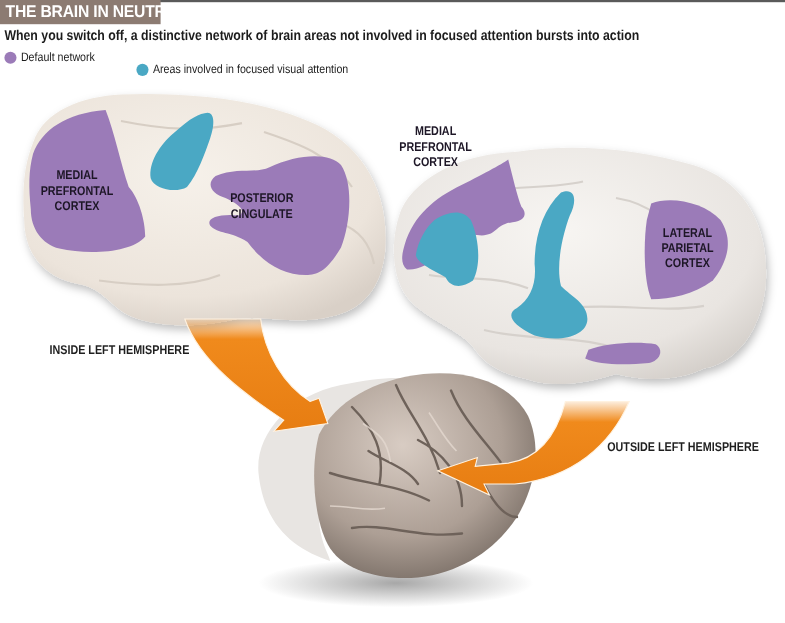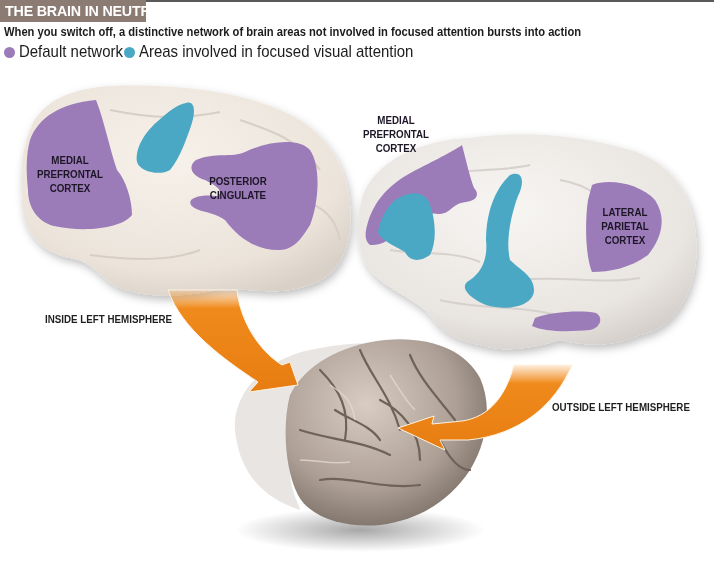--- a/index.html
+++ b/index.html
@@ -4,25 +4,25 @@
 <style>
   html, body { margin: 0; padding: 0; background: #ffffff; }
   body { width: 714px; height: 566px; position: relative; overflow: hidden;
          font-family: "Liberation Sans", "DejaVu Sans", sans-serif; }
   .top-rule { position: absolute; left: 0; top: 0; width: 714px; height: 2px; background: #5a5a5a; }
   .title-box { position: absolute; left: 0; top: 0; width: 146px; height: 22px; background: #8c7b72; }
   .title { position: absolute; left: 5px; top: 2px; color: #ffffff; font-weight: bold; font-size: 15.5px;
            letter-spacing: -0.2px; white-space: nowrap; font-family: "Liberation Sans Narrow", "Liberation Sans", sans-serif; transform: scaleX(0.92); transform-origin: left; }
   .subtitle { position: absolute; left: 4px; top: 24px; font-size: 13px; font-weight: bold; color: #1c1c1c;
               white-space: nowrap; transform: scaleX(0.86); transform-origin: left; }
-  .legend { position: absolute; top: 44px; height: 16px; display: flex; align-items: center; font-size: 17px; color: #1c1c1c; white-space: nowrap; }
+  .legend { position: absolute; top: 44px; height: 16px; display: flex; align-items: center; font-size: 11px; color: #1c1c1c; white-space: nowrap; }
   .legend .dot { width: 11px; height: 11px; border-radius: 50%; margin-right: 4px; display: inline-block; }
   .legend .txt { display: inline-block; transform: scaleX(0.88); transform-origin: left; }
   #legend-default { left: 4px; }
-  #legend-attn { left: 124px; }
+  #legend-attn { left: 124px; margin-top: 11px; }
   svg.art { position: absolute; left: 0; top: 0; }
   .lbl { position: absolute; font-weight: bold; color: #1d1626; font-size: 11.5px; line-height: 14px; text-align: center; white-space: nowrap;
          transform: scaleX(0.85); }
   .caption { position: absolute; font-weight: bold; color: #1f1f1f; font-size: 11.5px; white-space: nowrap; transform: scaleX(0.85); transform-origin: left; }
 </style>
 </head>
 <body>
 
 <div class="top-rule"></div>
 <div class="title-box">

